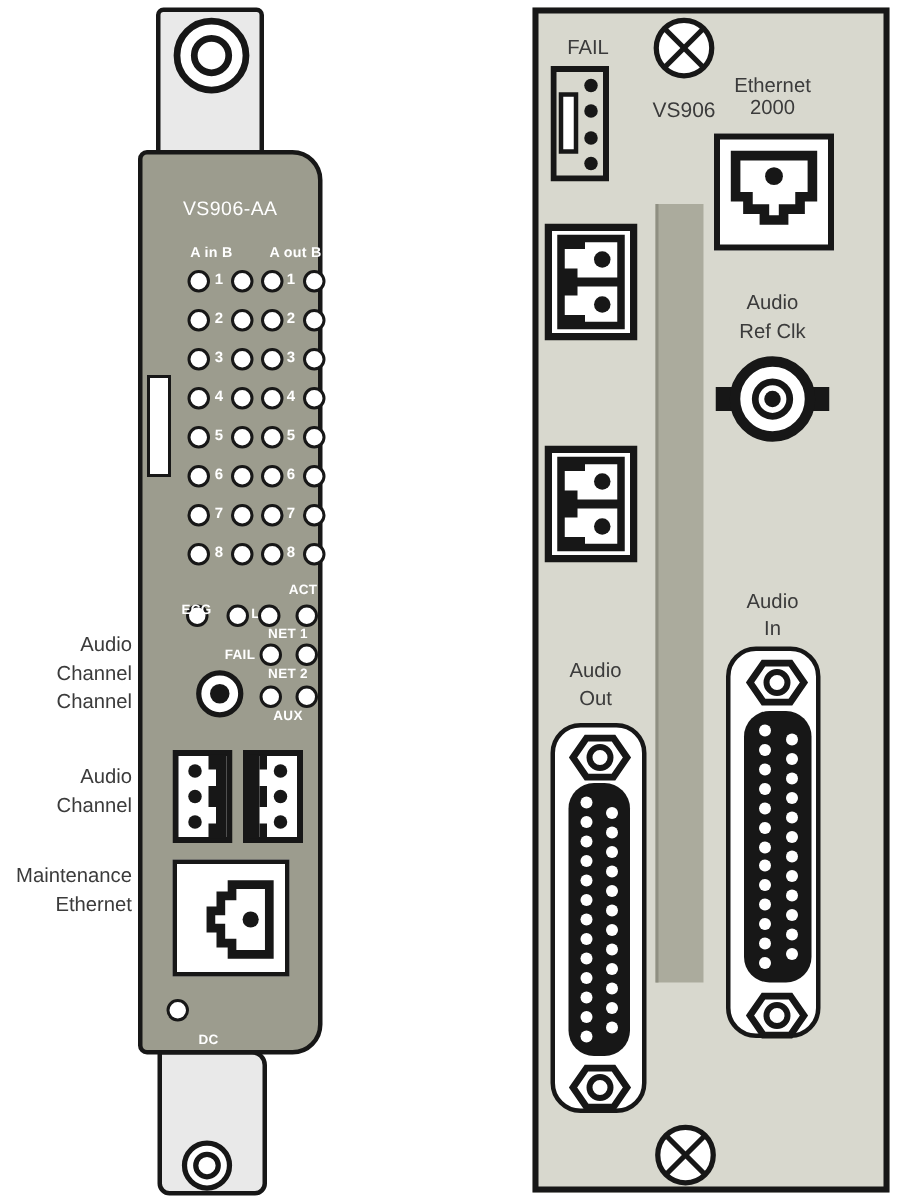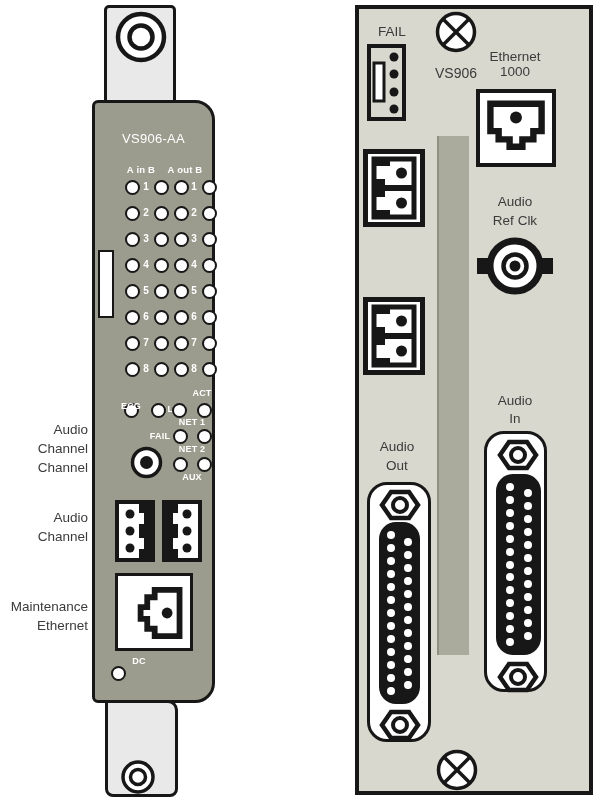--- a/index.html
+++ b/index.html
@@ -63,21 +63,21 @@
   <div class="abs" id="front-tab-bottom"></div>
   <svg class="abs" style="left:120px;top:759px" width="36" height="36" viewBox="0 0 36 36">
     <circle cx="18" cy="18" r="15" fill="#fff" stroke="#171717" stroke-width="3.5"></circle>
     <circle cx="18" cy="18" r="7.5" fill="#fff" stroke="#171717" stroke-width="3.5"></circle>
   </svg>
 
   <div class="abs" id="front-body">
     <div id="front-model">VS906-AA</div>
 
     <span class="wlabel" style="left:46px;top:66px;font-size:9.5px">A in B</span>
-    <span class="wlabel" style="left:90px;top:66px;font-size:9.5px">A out B</span>
+    <span class="wlabel" style="left:102px;top:66px;font-size:9.5px">A out B</span>
 
     <div id="card-slot"></div>
     <div id="led-grid">
         <div class="led-row" style="top: 0px;">
           <span class="led" style="left: 0.5px;"></span>
           <span class="led" style="left: 29.5px;"></span>
           <span class="led" style="left: 49.5px;"></span>
           <span class="led" style="left: 77.5px;"></span>
           <span class="lednum" style="left: 16px;">1</span>
           <span class="lednum" style="left: 64px;">1</span>
@@ -183,33 +183,33 @@
     </svg>
 
     <div id="maint-eth-box">
       <svg width="58" height="56" viewBox="0 0 70 64">
         <path d="M7 6 H63 V36 H54 V45 H42 V53 H28 V45 H16 V36 H7 Z" fill="none" stroke="#171717" stroke-width="7"></path>
         <circle cx="35" cy="21" r="6.5" fill="#171717"></circle>
       </svg>
     </div>
 
     <span class="led" style="left:16px;top:563px"></span>
-    <span class="wlabel" style="left:44px;top:558px">DC</span>
+    <span class="wlabel" style="left:44px;top:590px">DC</span>
   </div>
 
   <div class="callout" style="top:420px">
     <div>Audio</div>
     <div>Channel</div>
     <div>Channel</div>
   </div>
   <div class="callout" style="top:508px">
     <div>Audio</div>
     <div>Channel</div>
   </div>
-  <div class="callout" style="top:597px">
+  <div class="callout" style="top:574px">
     <div>Maintenance</div>
     <div>Ethernet</div>
   </div>
 
   <div class="abs" id="rear-panel">
     <div id="recess-bar"></div>
 
     <svg class="abs" style="left:76px;top:2px" width="42" height="42" viewBox="0 0 42 42">
       <circle cx="21" cy="21" r="18.5" fill="#fff" stroke="#171717" stroke-width="3.5"></circle>
       <line x1="8" y1="8" x2="34" y2="34" stroke="#171717" stroke-width="3.5"></line>
@@ -222,21 +222,21 @@
       <rect x="7" y="19" width="10" height="38" fill="#fff" stroke="#171717" stroke-width="3"></rect>
       <circle cx="27" cy="13" r="4.5" fill="#171717"></circle>
       <circle cx="27" cy="30" r="4.5" fill="#171717"></circle>
       <circle cx="27" cy="48" r="4.5" fill="#171717"></circle>
       <circle cx="27" cy="65" r="4.5" fill="#171717"></circle>
     </svg>
 
     <div class="rear-text" style="left:97px;top:55px;font-size:14px">VS906</div>
     <div class="rear-text" style="left:156px;top:40px;line-height:15px">
       <div>Ethernet</div>
-      <div>1000</div>
+      <div>2000</div>
     </div>
 
     <div class="abs" style="left:117px;top:80px;width:80px;height:78px;background:#fff;border:4px solid #171717;box-sizing:border-box;">
       <svg style="position:absolute;left:4px;top:5px" width="64" height="59" viewBox="0 0 70 64">
         <path d="M7 6 H63 V36 H54 V45 H42 V53 H28 V45 H16 V36 H7 Z" fill="none" stroke="#171717" stroke-width="7"></path>
         <circle cx="35" cy="21" r="6.5" fill="#171717"></circle>
       </svg>
     </div>
 
     <svg class="abs lc" style="left:4px;top:140px" width="62" height="78" viewBox="0 0 62 78">

